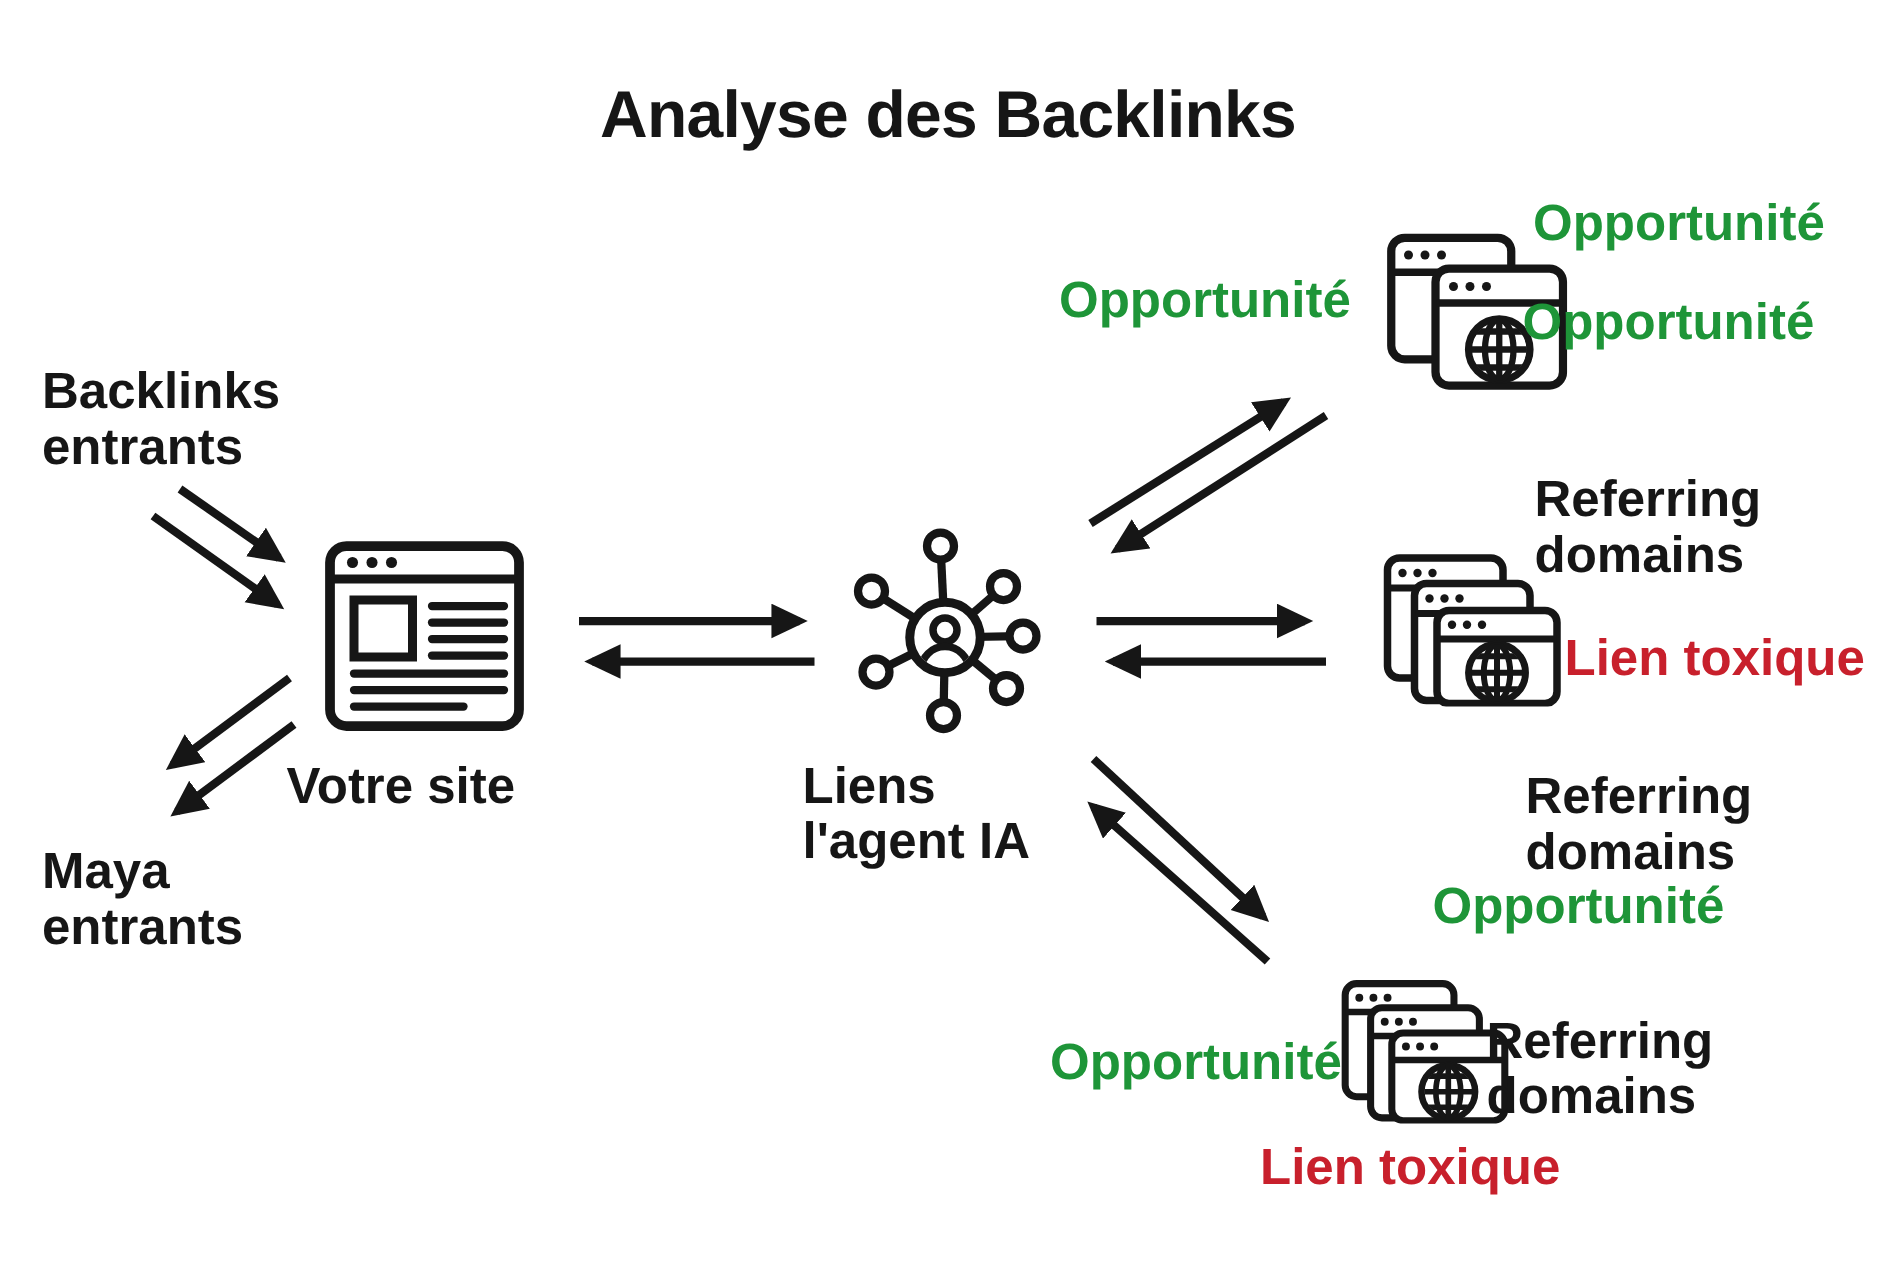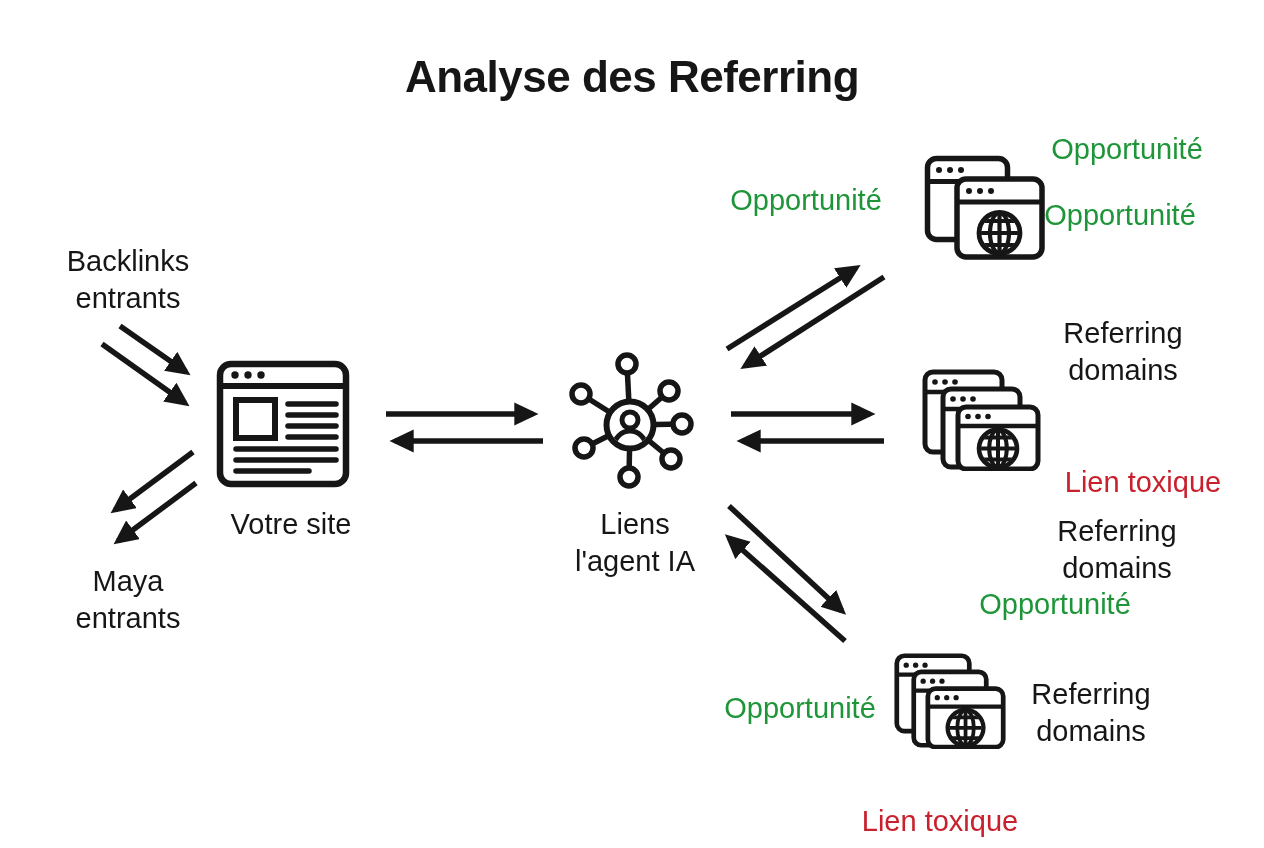--- a/index.html
+++ b/index.html
@@ -7,26 +7,26 @@
     position:relative;width:1264px;height:848px;overflow:hidden;
     background:var(--background,#ffffff);
     color:var(--ink,#161616);
     font-family:"Liberation Sans", sans-serif;
   }
   .title{
     position:absolute;left:0;top:52px;width:100%;text-align:center;
     font-size:44px;font-weight:700;letter-spacing:-0.5px;
   }
   .lbl{
-    position:absolute;text-align:center;
-    font-size:29px;line-height:37px;font-weight:400;white-space:nowrap;
+    position:absolute;text-align:left;
+    font-size:34px;line-height:37px;font-weight:700;white-space:nowrap;
   }
   .lbl div{white-space:nowrap;}
   .green{color:var(--green,#1e9538);}
-  .red{color:var(--red,#c8202c);margin-top:43px;}
+  .red{color:var(--red,#c8202c);}
   .icon{position:absolute;}
   .arrows{position:absolute;left:0;top:0;}
 </style>
 </head>
 <body>
 
 <div class="canvas">
 
   <svg class="arrows" width="1264" height="848" viewBox="0 0 1264 848">
     <defs>
@@ -43,21 +43,21 @@
       <line x1="543" y1="441" x2="395" y2="441" marker-end="url(#ah)"></line>
       <line x1="727" y1="349" x2="856" y2="268" marker-end="url(#ah)"></line>
       <line x1="884" y1="277" x2="745" y2="366" marker-end="url(#ah)"></line>
       <line x1="731" y1="414" x2="870" y2="414" marker-end="url(#ah)"></line>
       <line x1="884" y1="441" x2="742" y2="441" marker-end="url(#ah)"></line>
       <line x1="729" y1="506" x2="842" y2="611" marker-end="url(#ah)"></line>
       <line x1="845" y1="641" x2="729" y2="538" marker-end="url(#ah)"></line>
     </g>
   </svg>
 
-  <div class="title">Analyse des Referring</div>
+  <div class="title">Analyse des Backlinks</div>
 
   <div class="lbl" style="left:28px;top:243px;width:200px;">
     <div>Backlinks</div>
     <div>entrants</div>
   </div>
   <div class="lbl" style="left:28px;top:563px;width:200px;">
     <div>Maya</div>
     <div>entrants</div>
   </div>
 

